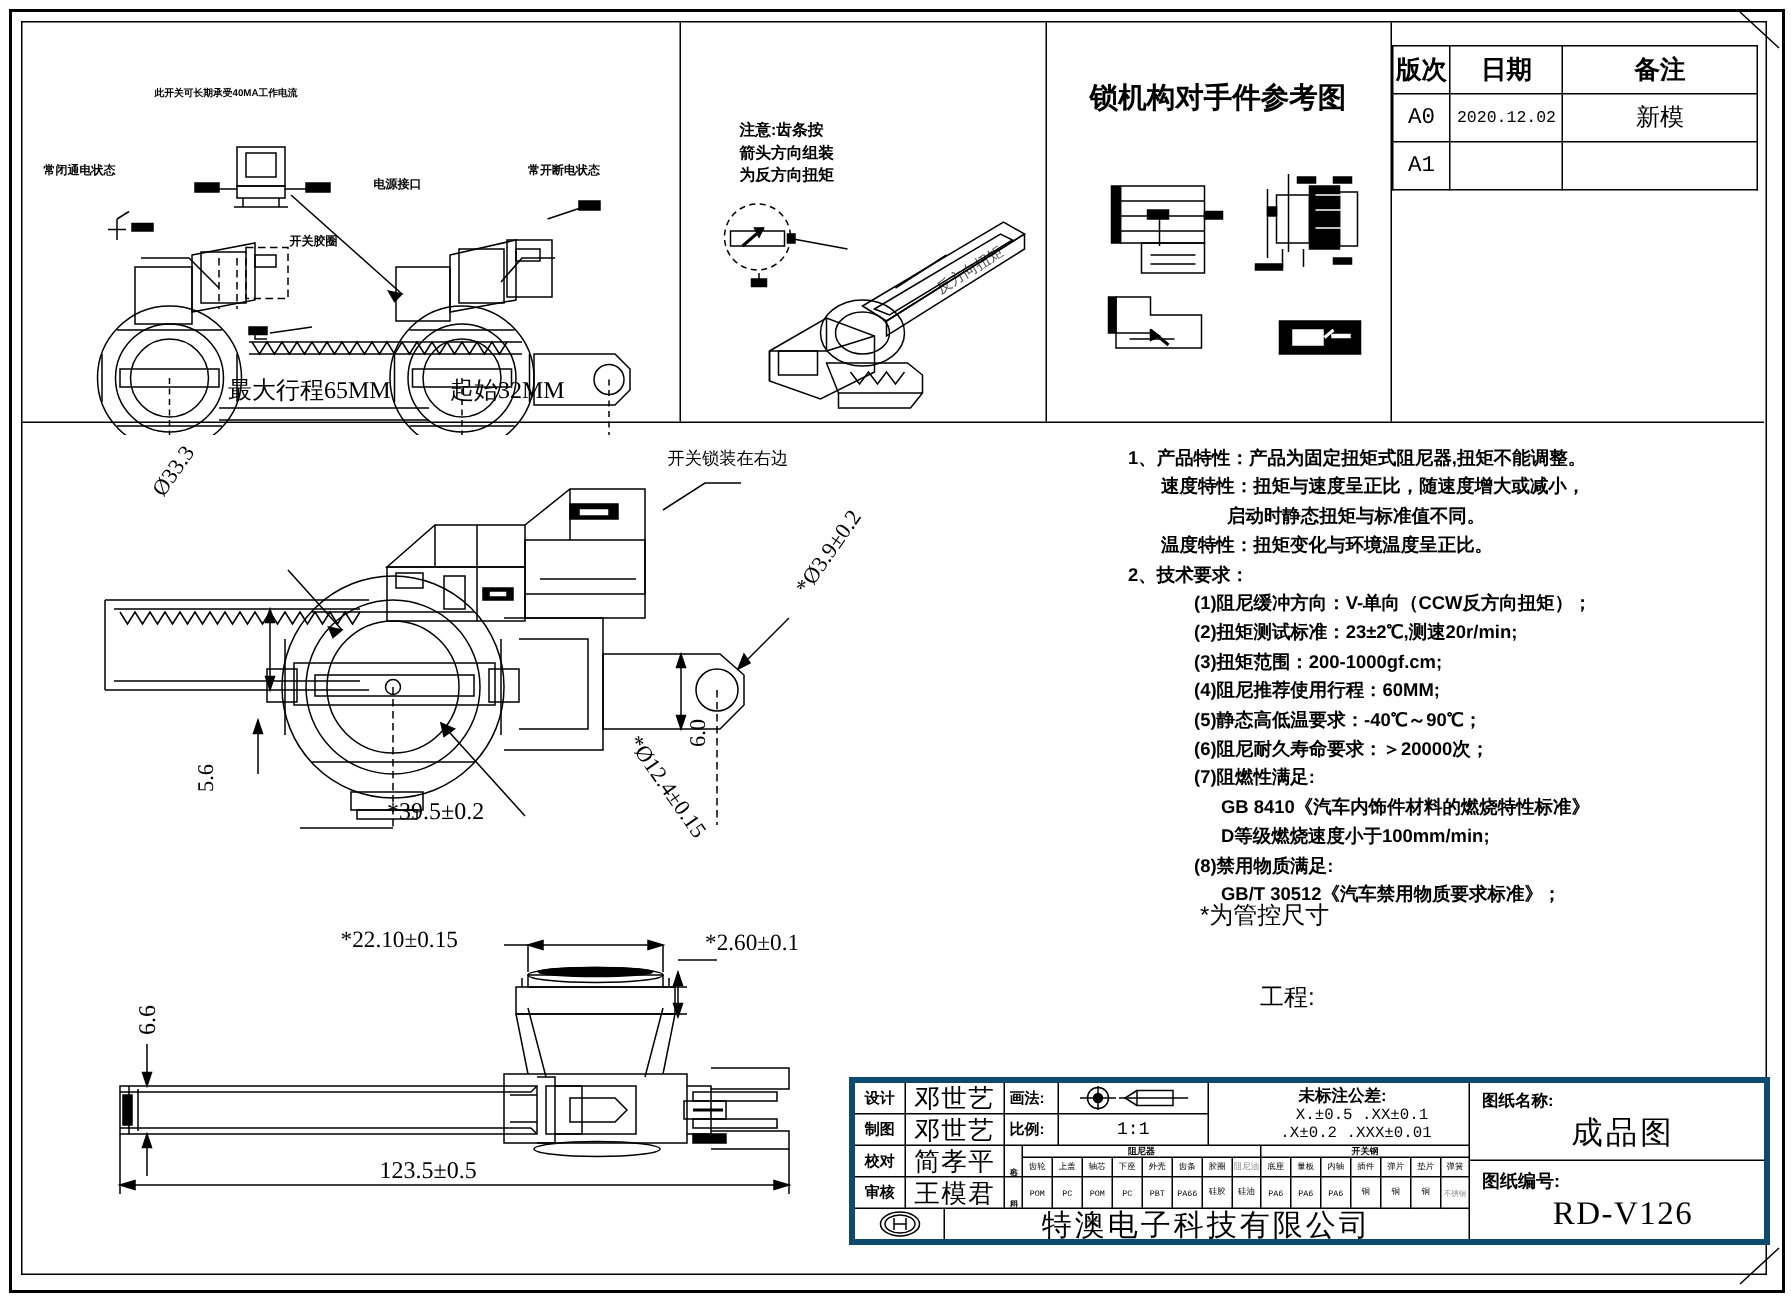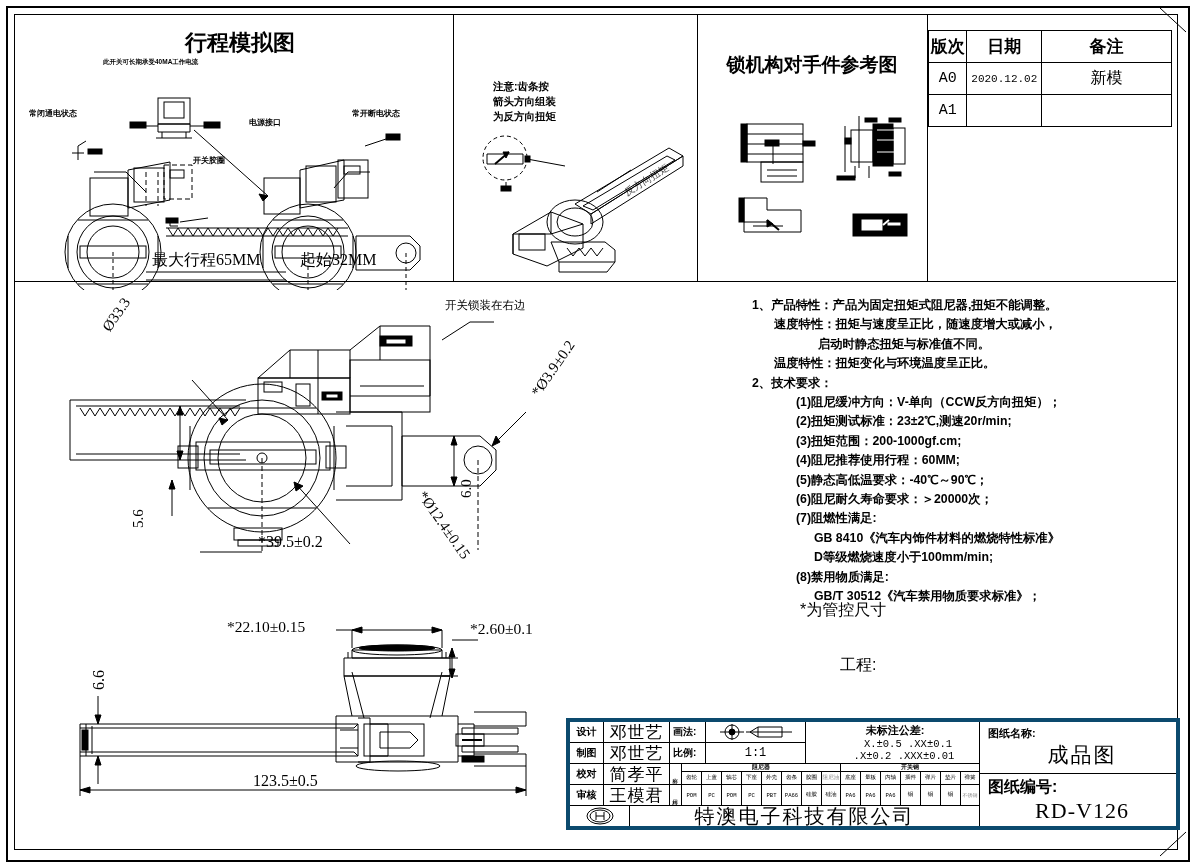--- a/index.html
+++ b/index.html
@@ -76,21 +76,20 @@
 <div id="sheet">
 
   <div class="frame-outer"></div>
   <div class="frame-inner"></div>
 
   <div class="hline" style="left:15px;top:281px;width:1161px;"></div>
   <div class="vline" style="left:453px;top:15px;height:266px;"></div>
   <div class="vline" style="left:697px;top:15px;height:266px;"></div>
   <div class="vline" style="left:927px;top:15px;height:266px;"></div>
 
-  <div class="panel-title" style="left:150px;top:28px;width:180px;font-size:22px;">行程模拟图</div>
 
   <div class="lbl" style="left:103px;top:58px;font-size:6.5px;font-weight:700;">此开关可长期承受40MA工作电流</div>
 
   <div class="lbl lbl-cn" style="left:29px;top:108px;font-size:8px;">常闭通电状态</div>
   <div class="lbl lbl-cn" style="left:352px;top:108px;font-size:8px;">常开断电状态</div>
   <div class="lbl lbl-cn" style="left:249px;top:117px;font-size:8px;text-align:right;">电源接口</div>
   <div class="lbl lbl-cn" style="left:193px;top:155px;font-size:8px;">开关胶圈</div>
 
   <svg width="440" height="230" style="position:absolute;left:18px;top:60px;">
     <g class="nofill" stroke-width="1">
@@ -525,21 +524,21 @@
         </g>
       </svg>
     </div>
     <div class="tb-cell" style="left:410px;top:0;width:196px;height:52px;border-right:none;flex-direction:column;align-items:flex-start;justify-content:center;padding-left:8px;">
       <div class="tb-label" style="font-size:11px;">图纸名称:</div>
       <div class="tb-big" style="align-self:center;">成品图</div>
     </div>
 
     <div class="tb-cell company" style="left:60px;top:84px;width:350px;height:20px;border-bottom:none;position:absolute;display:flex;">特澳电子科技有限公司</div>
     <div class="tb-cell" style="left:410px;top:52px;width:196px;height:52px;border-right:none;border-bottom:none;flex-direction:column;align-items:flex-start;justify-content:center;padding-left:8px;">
-      <div class="tb-label" style="font-size:16px;">图纸编号:</div>
+      <div class="tb-label" style="font-size:12px;">图纸编号:</div>
       <div class="tb-code" style="align-self:center;">RD-V126</div>
     </div>
   </div>
 
   <svg style="position:absolute;left:0;top:0;" width="1194" height="866">
     <g stroke="#000" stroke-width="1" fill="none">
       <path d="M1160,8 L1186,32"></path>
       <path d="M1160,856 L1186,832"></path>
     </g>
   </svg>

